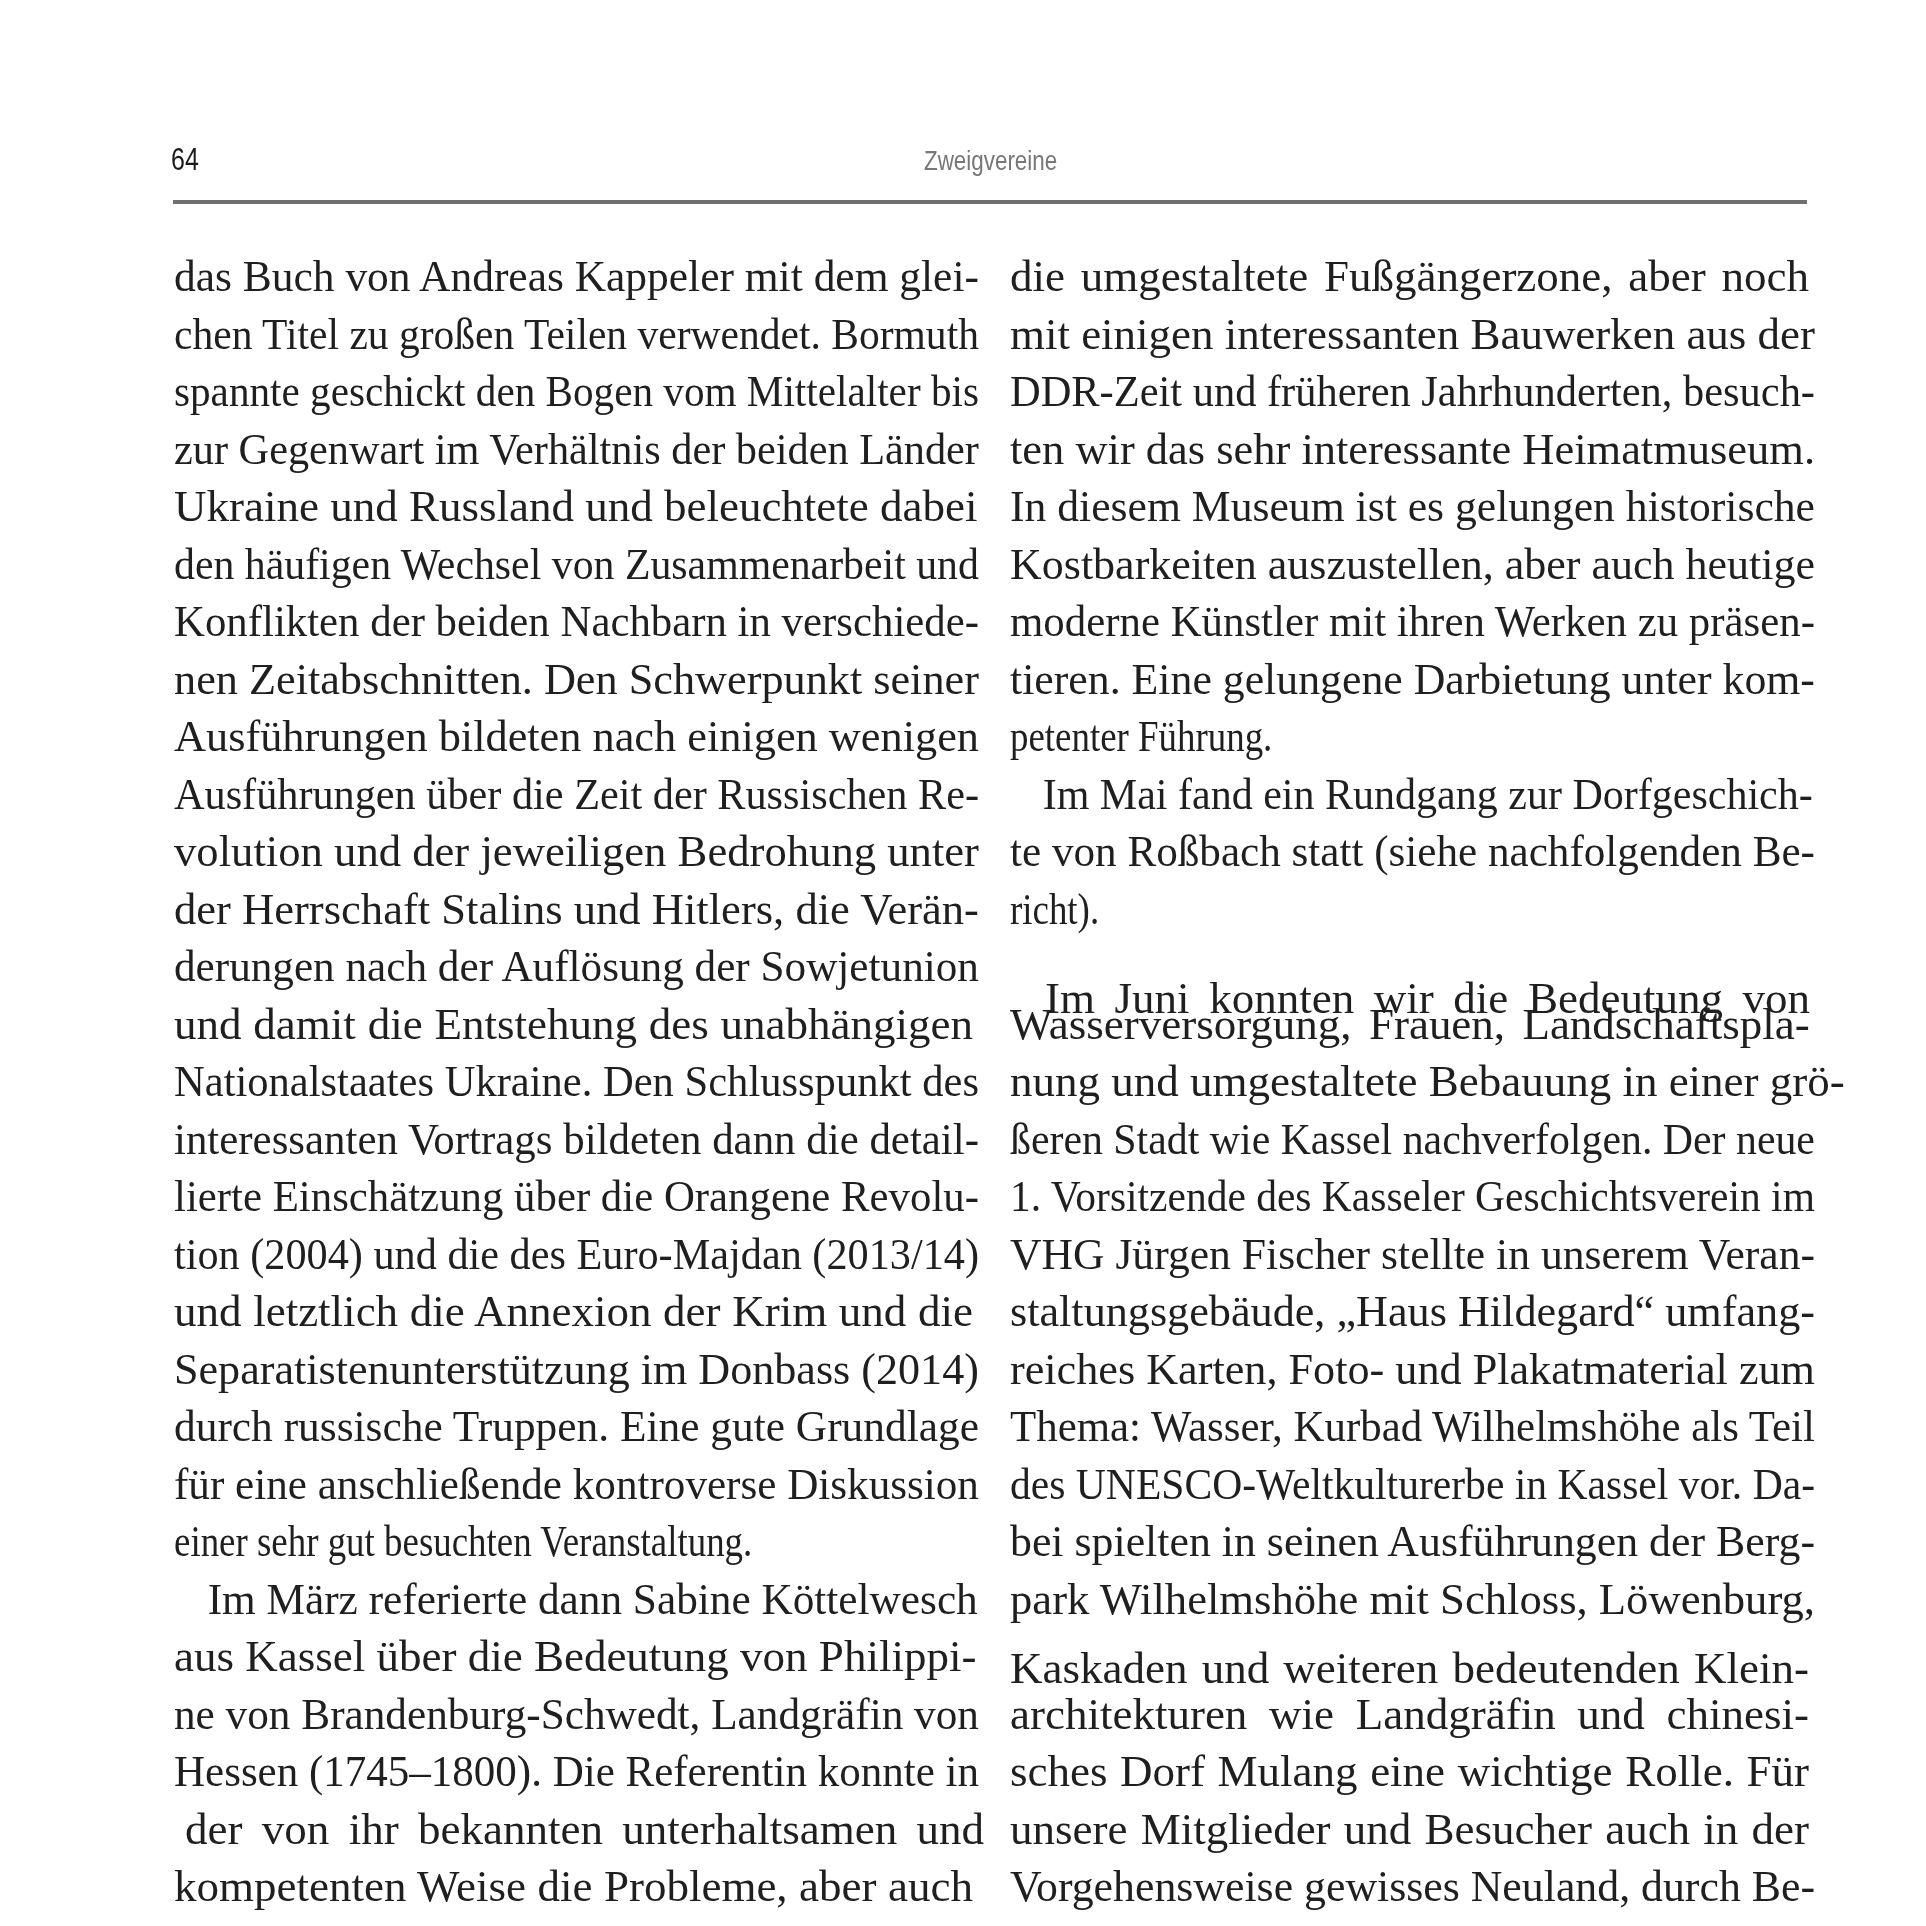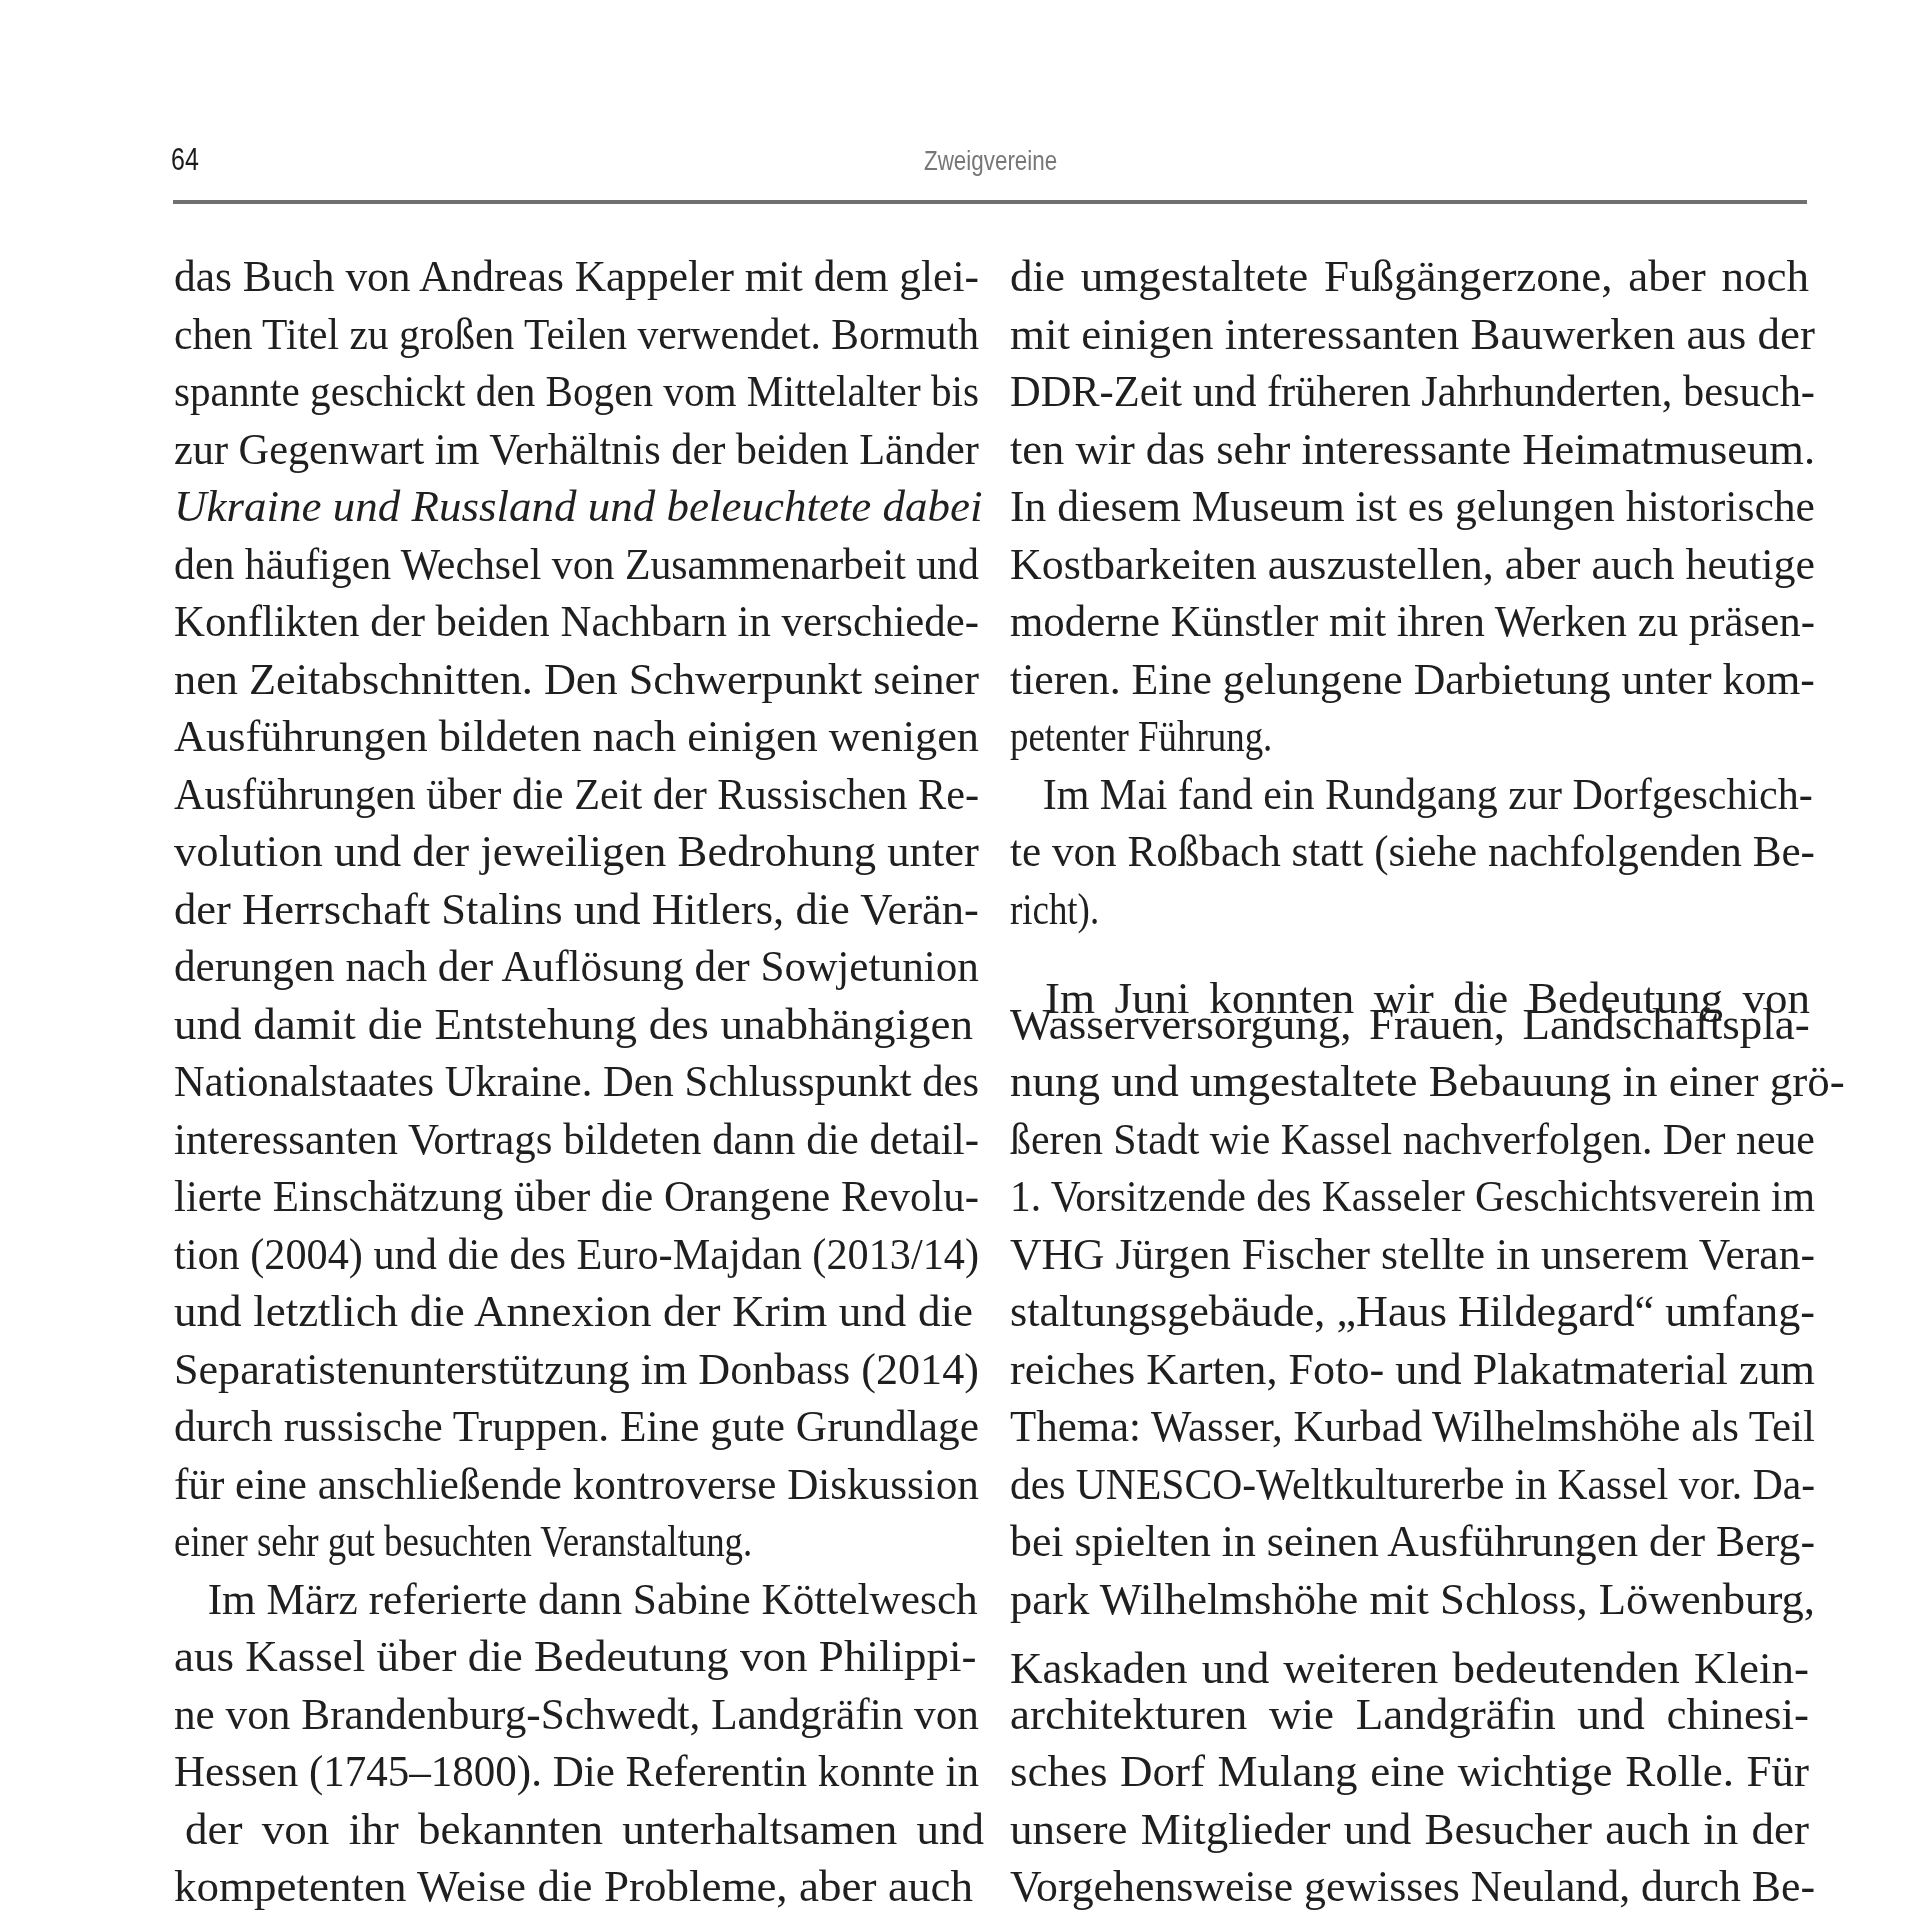--- a/index.html
+++ b/index.html
@@ -23,21 +23,21 @@
   <div class="header">
     <span class="page-number">64</span>
     <span class="running-head">Zweigvereine</span>
     <div class="header-rule"></div>
   </div>
   <div class="col col-left" id="col-0">
       <div class="line" style="top: 0px; transform: scaleX(0.9657); width: 828px;">das Buch von Andreas Kappeler mit dem glei-</div>
       <div class="line" style="top: 58px; transform: scaleX(0.923); width: 866px;">chen Titel zu großen Teilen verwendet. Bormuth</div>
       <div class="line" style="top: 115px; transform: scaleX(0.9149); width: 874px;">spannte geschickt den Bogen vom Mittelalter bis</div>
       <div class="line" style="top: 173px; transform: scaleX(0.94); width: 850px;">zur Gegenwart im Verhältnis der beiden Länder</div>
-      <div class="line" style="top: 230px; font-style: italic;">Ukraine und Russland und beleuchtete dabei</div>
+      <div class="line" style="top: 230px;">Ukraine und Russland und beleuchtete dabei</div>
       <div class="line" style="top: 288px; transform: scaleX(0.9289); width: 860px;">den häufigen Wechsel von Zusammenarbeit und</div>
       <div class="line" style="top: 345px; transform: scaleX(0.9516); width: 840px;">Konflikten der beiden Nachbarn in verschiede-</div>
       <div class="line" style="top: 403px; transform: scaleX(0.9834); width: 813px;">nen Zeitabschnitten. Den Schwerpunkt seiner</div>
       <div class="line" style="top: 460px; transform: scaleX(0.985); width: 812px;">Ausführungen bildeten nach einigen wenigen</div>
       <div class="line" style="top: 518px; transform: scaleX(0.939); width: 851px;">Ausführungen über die Zeit der Russischen Re-</div>
       <div class="line" style="top: 575px; transform: scaleX(0.9925); width: 805px;">volution und der jeweiligen Bedrohung unter</div>
       <div class="line" style="top: 633px; transform: scaleX(0.9905); width: 807px;">der Herrschaft Stalins und Hitlers, die Verän-</div>
       <div class="line" style="top: 690px; transform: scaleX(0.9599); width: 833px;">derungen nach der Auflösung der Sowjetunion</div>
       <div class="line" style="top: 748px;">und damit die Entstehung des unabhängigen</div>
       <div class="line" style="top: 805px; transform: scaleX(0.9458); width: 845px;">Nationalstaates Ukraine. Den Schlusspunkt des</div>

